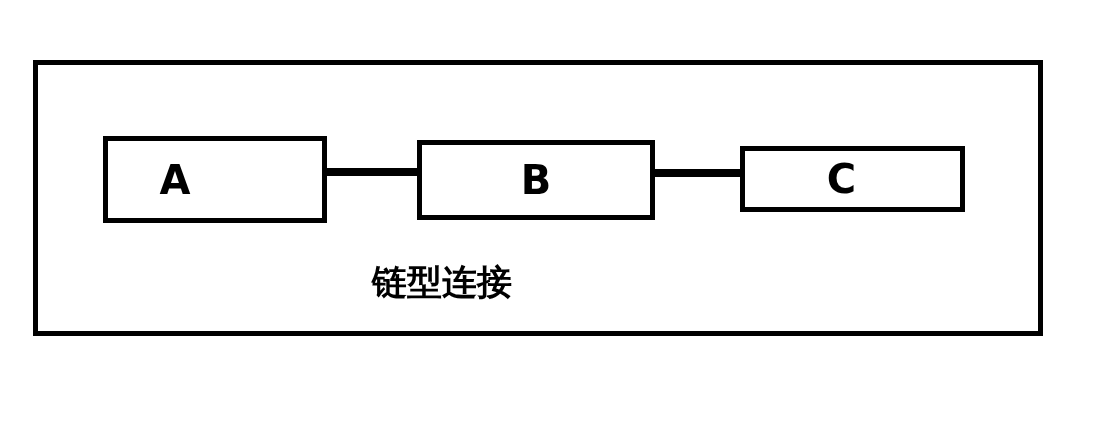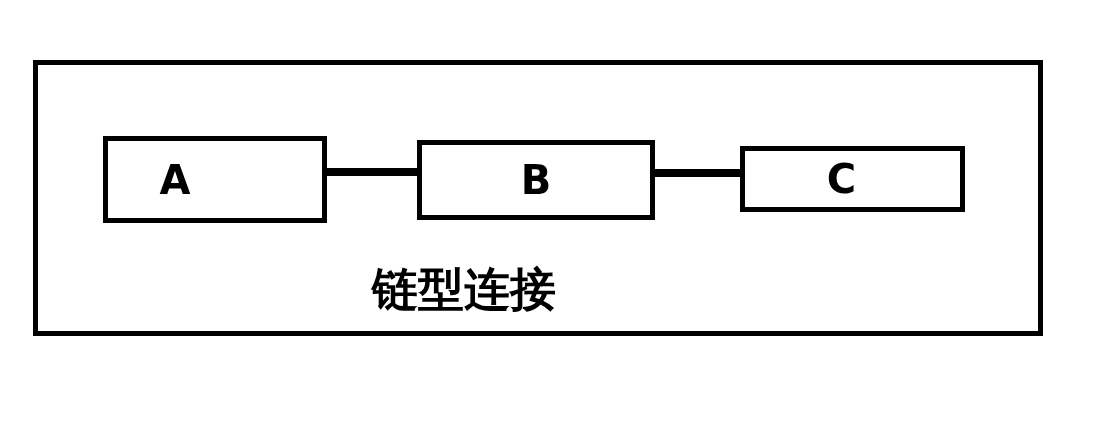--- a/index.html
+++ b/index.html
@@ -44,21 +44,21 @@
     position: absolute;
     height: 8px;
     background: #000000;
   }
   .connector-ab { left: 324px; top: 168px; width: 98px; }
   .connector-bc { left: 650px; top: 169px; width: 94px; }
   .caption {
     position: absolute;
     left: 372px;
     top: 259px;
-    font-size: 46px;
+    font-size: 35px;
     font-weight: bold;
     color: #000000;
     letter-spacing: 0px;
     white-space: nowrap;
   }
 </style>
 </head>
 <body>
 
 <div class="canvas">

